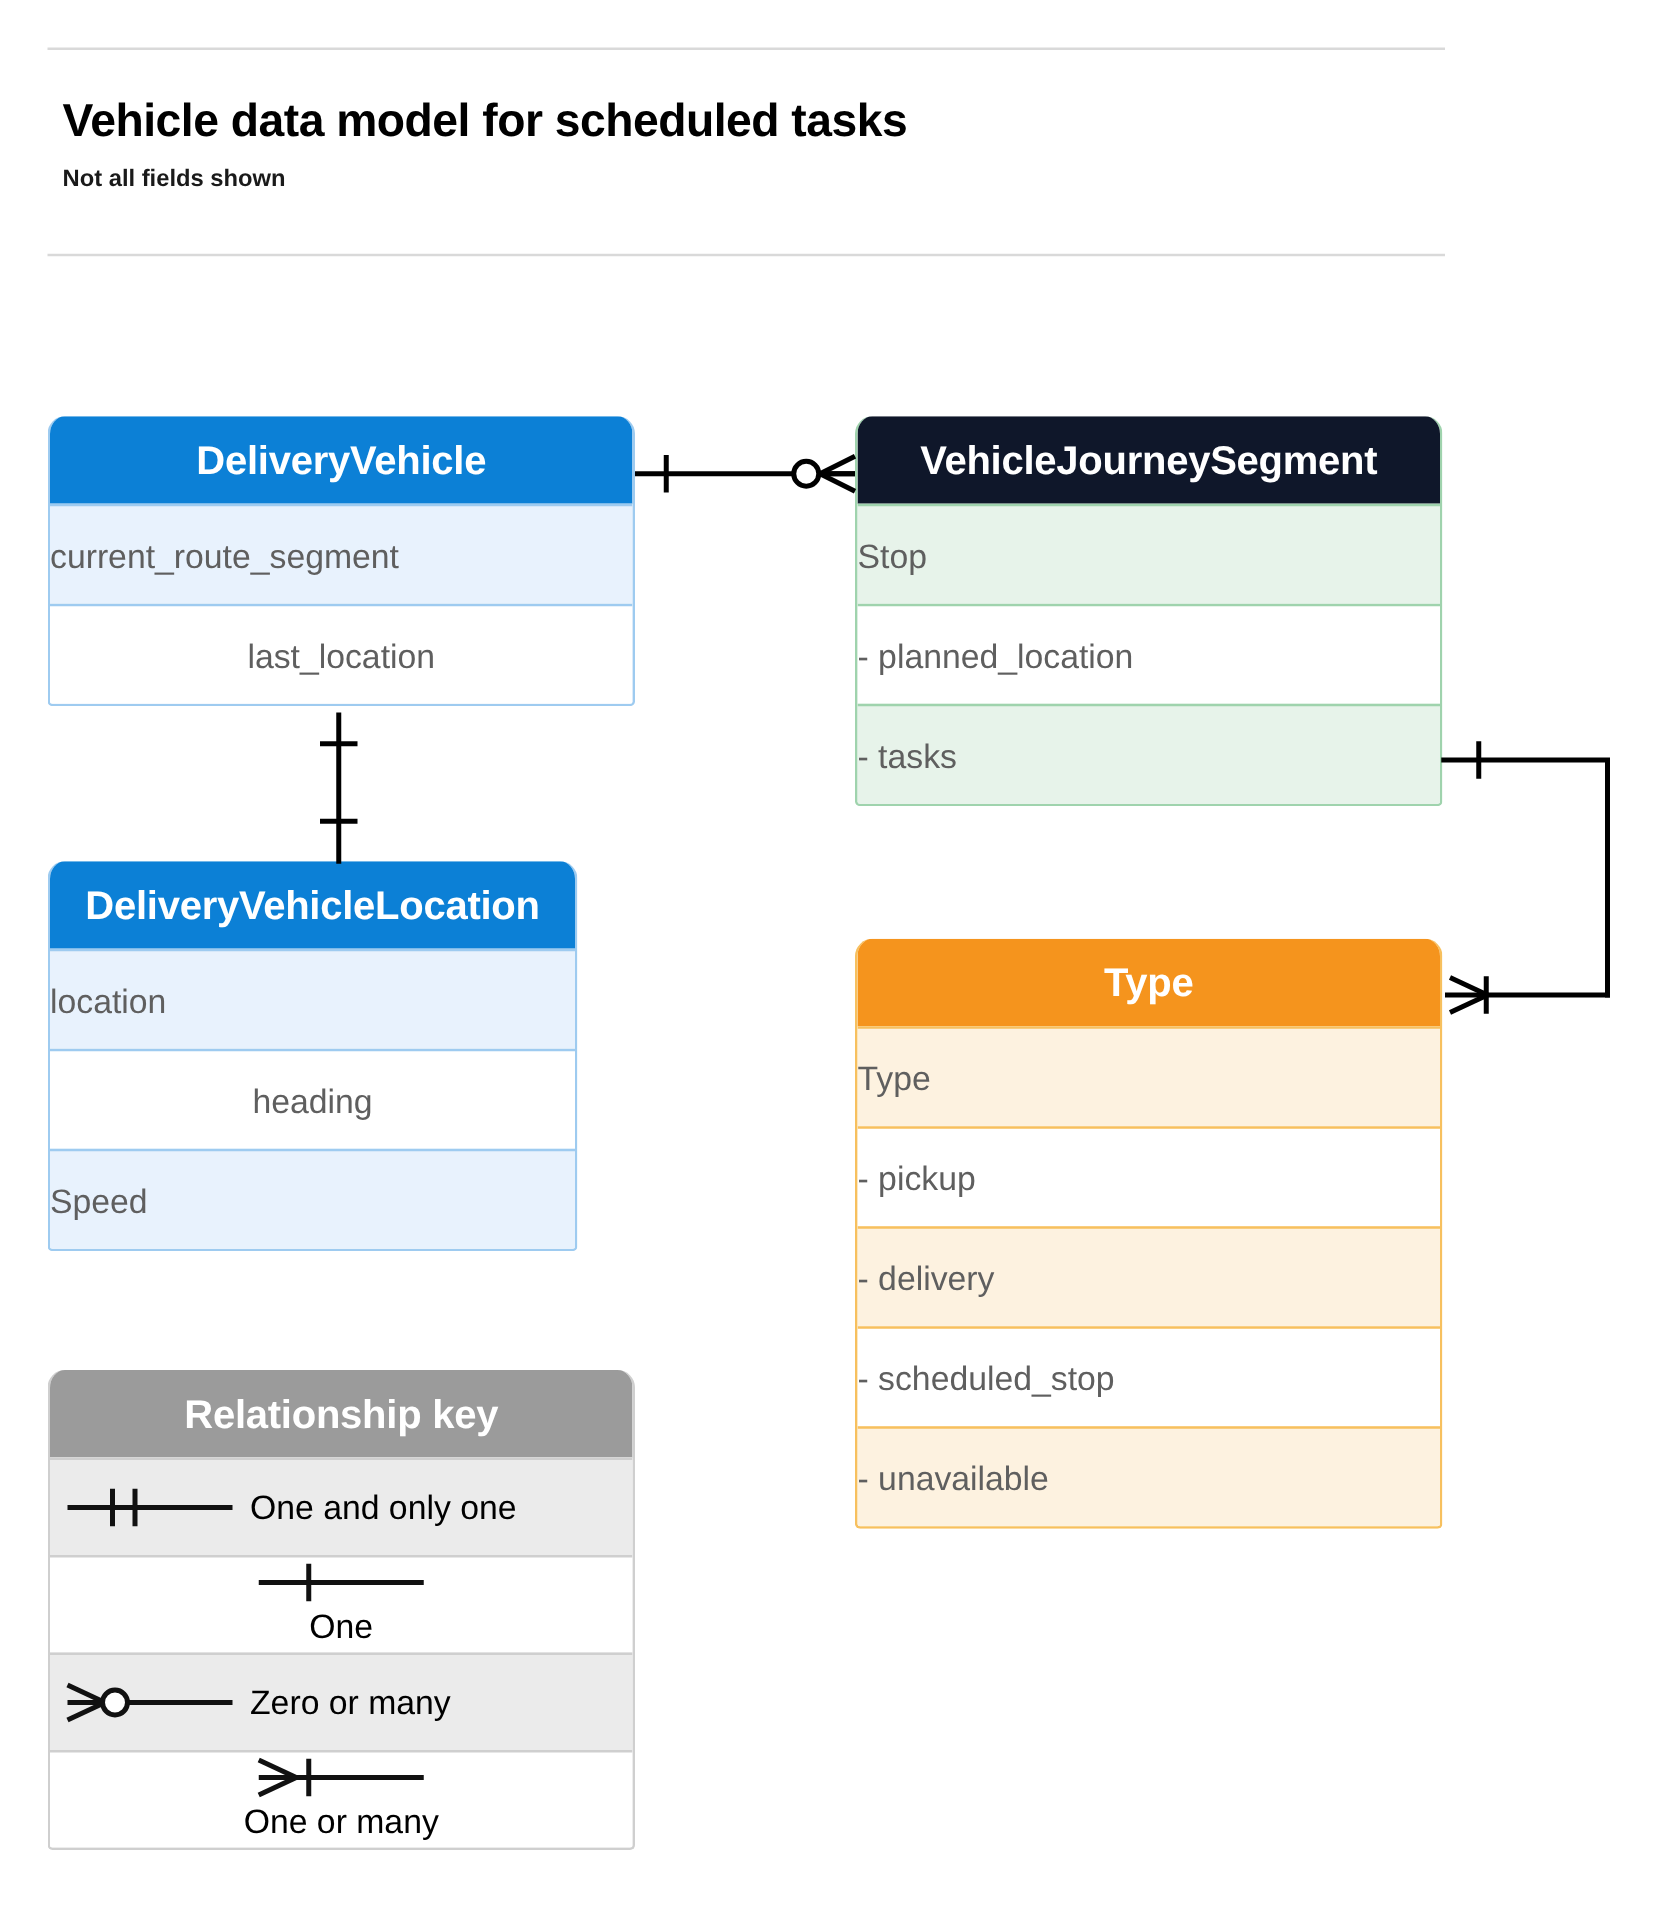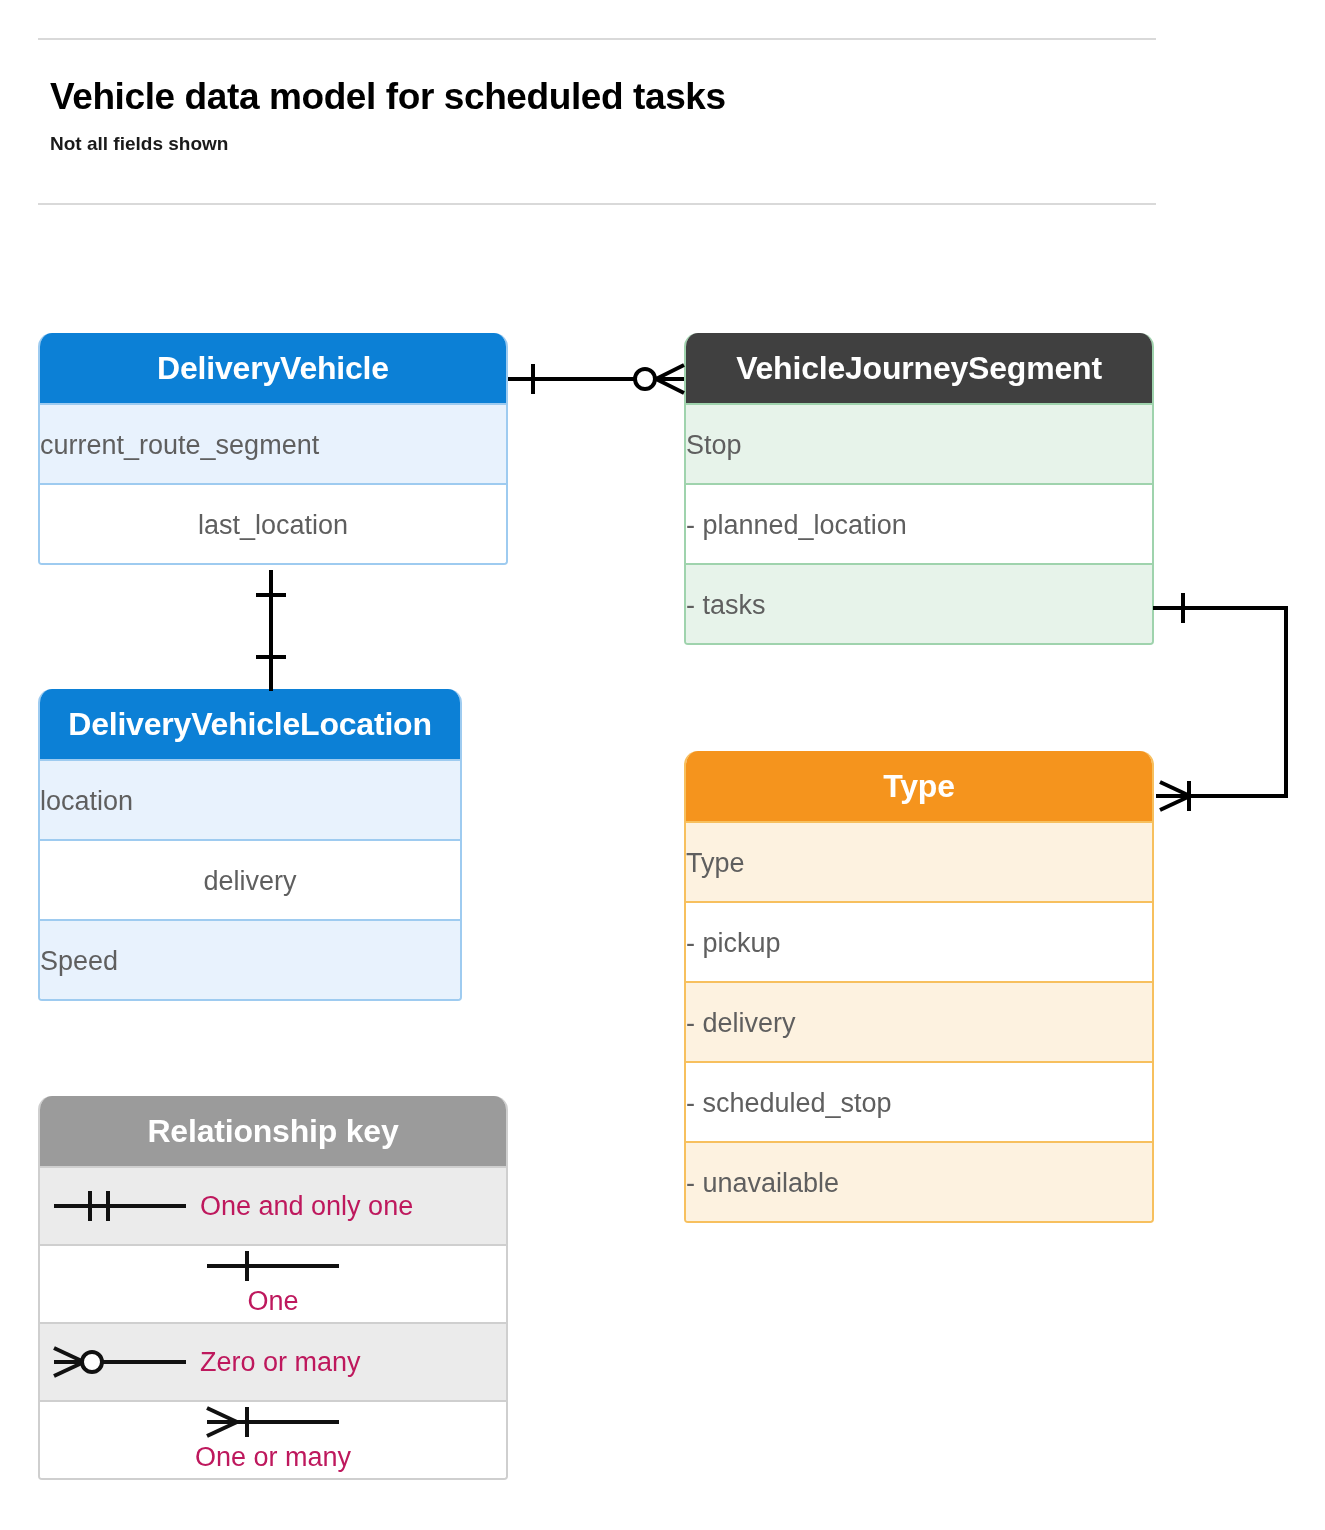--- a/index.html
+++ b/index.html
@@ -77,21 +77,21 @@
 
   
   .theme-blue { border: 2px solid #9ecbf0; border-top: none; }
   .theme-blue .entity-header { background: #0c80d6; }
   .theme-blue .entity-row { border-top-color: #9ecbf0; }
   .theme-blue .row-alt { background: #e8f2fd; }
   .theme-blue .row-plain { background: #ffffff; text-align: center; }
 
   
   .theme-green { border: 2px solid #9fd3ad; border-top: none; }
-  .theme-green .entity-header { background: #404040; }
+  .theme-green .entity-header { background: #0f172a; }
   .theme-green .entity-row { border-top-color: #9fd3ad; }
   .theme-green .row-alt { background: #e7f3ea; }
   .theme-green .row-plain { background: #ffffff; }
 
   
   .theme-orange { border: 2px solid #f7c05e; border-top: none; }
   .theme-orange .entity-header { background: #f5941d; }
   .theme-orange .entity-row { border-top-color: #f7c05e; }
   .theme-orange .row-alt { background: #fdf2e0; }
   .theme-orange .row-plain { background: #ffffff; }
@@ -121,21 +121,21 @@
   }
   .legend-symbol {
     width: 160px;
     flex: none;
     display: flex;
     align-items: center;
     justify-content: center;
   }
   .legend-label {
     font-size: 27px;
-    color: #be185d;
+    color: #000000;
     white-space: nowrap;
   }
 
   
   #connectors {
     position: absolute;
     left: 0;
     top: 0;
     width: 1325px;
     height: 1530px;
@@ -161,21 +161,21 @@
 <div class="entity theme-green" id="box-vehicle-journey-segment">
   <div class="entity-header">VehicleJourneySegment</div>
   <div class="entity-row row-alt">Stop</div>
   <div class="entity-row row-plain">-  planned_location</div>
   <div class="entity-row row-alt">- tasks</div>
 </div>
 
 <div class="entity theme-blue" id="box-delivery-vehicle-location">
   <div class="entity-header">DeliveryVehicleLocation</div>
   <div class="entity-row row-alt">location</div>
-  <div class="entity-row row-plain">delivery</div>
+  <div class="entity-row row-plain">heading</div>
   <div class="entity-row row-alt">Speed</div>
 </div>
 
 <div class="entity theme-orange" id="box-tasks">
   <div class="entity-header">Type</div>
   <div class="entity-row row-alt">Type</div>
   <div class="entity-row row-plain">-  pickup</div>
   <div class="entity-row row-alt">-  delivery</div>
   <div class="entity-row row-plain">-  scheduled_stop</div>
   <div class="entity-row row-alt">-  unavailable</div>

